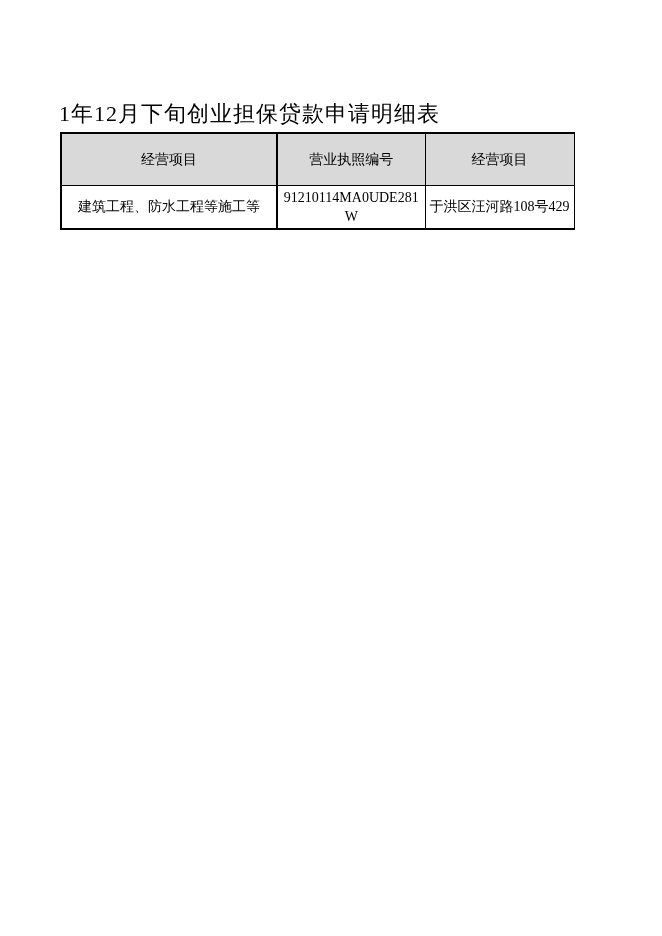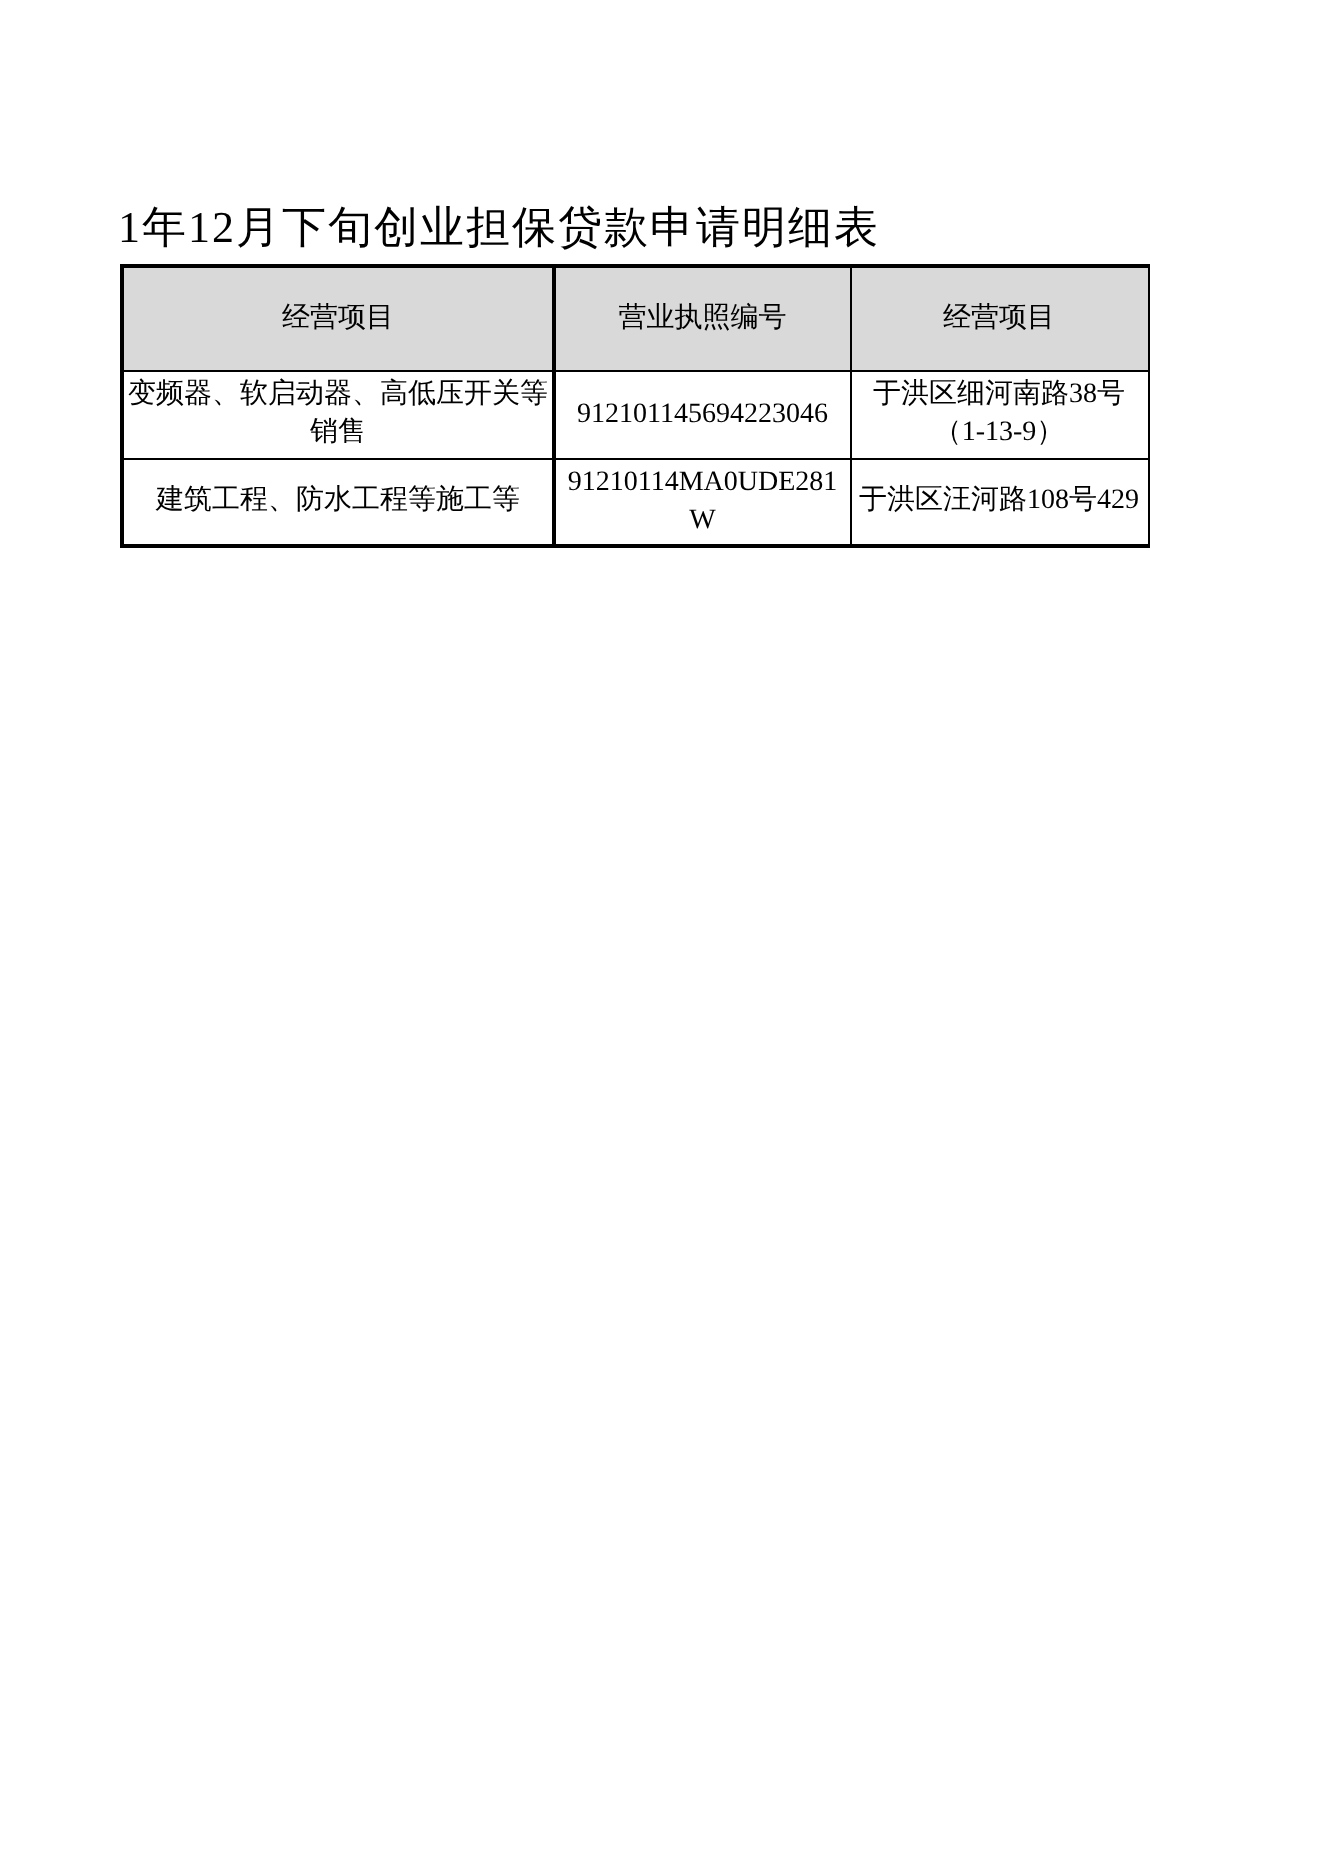--- a/index.html
+++ b/index.html
@@ -89,25 +89,20 @@
         <col class="c2">
         <col class="c3">
     </colgroup>
     <tbody>
         <tr class="hdr">
       <th>经营项目</th>
       <th>营业执照编号</th>
       <th>经营项目</th>
     </tr>
     <tr class="data">
-      <td>变频器、软启动器、高低压开关等销售</td>
-      <td>912101145694223046</td>
-      <td>于洪区细河南路38号（1-13-9）</td>
-    </tr>
-    <tr class="data">
       <td>建筑工程、防水工程等施工等</td>
       <td>91210114MA0UDE281W</td>
       <td>于洪区汪河路108号429</td>
     </tr>
   </tbody>
     </table>
 
 </div>
 
 </body></html>

